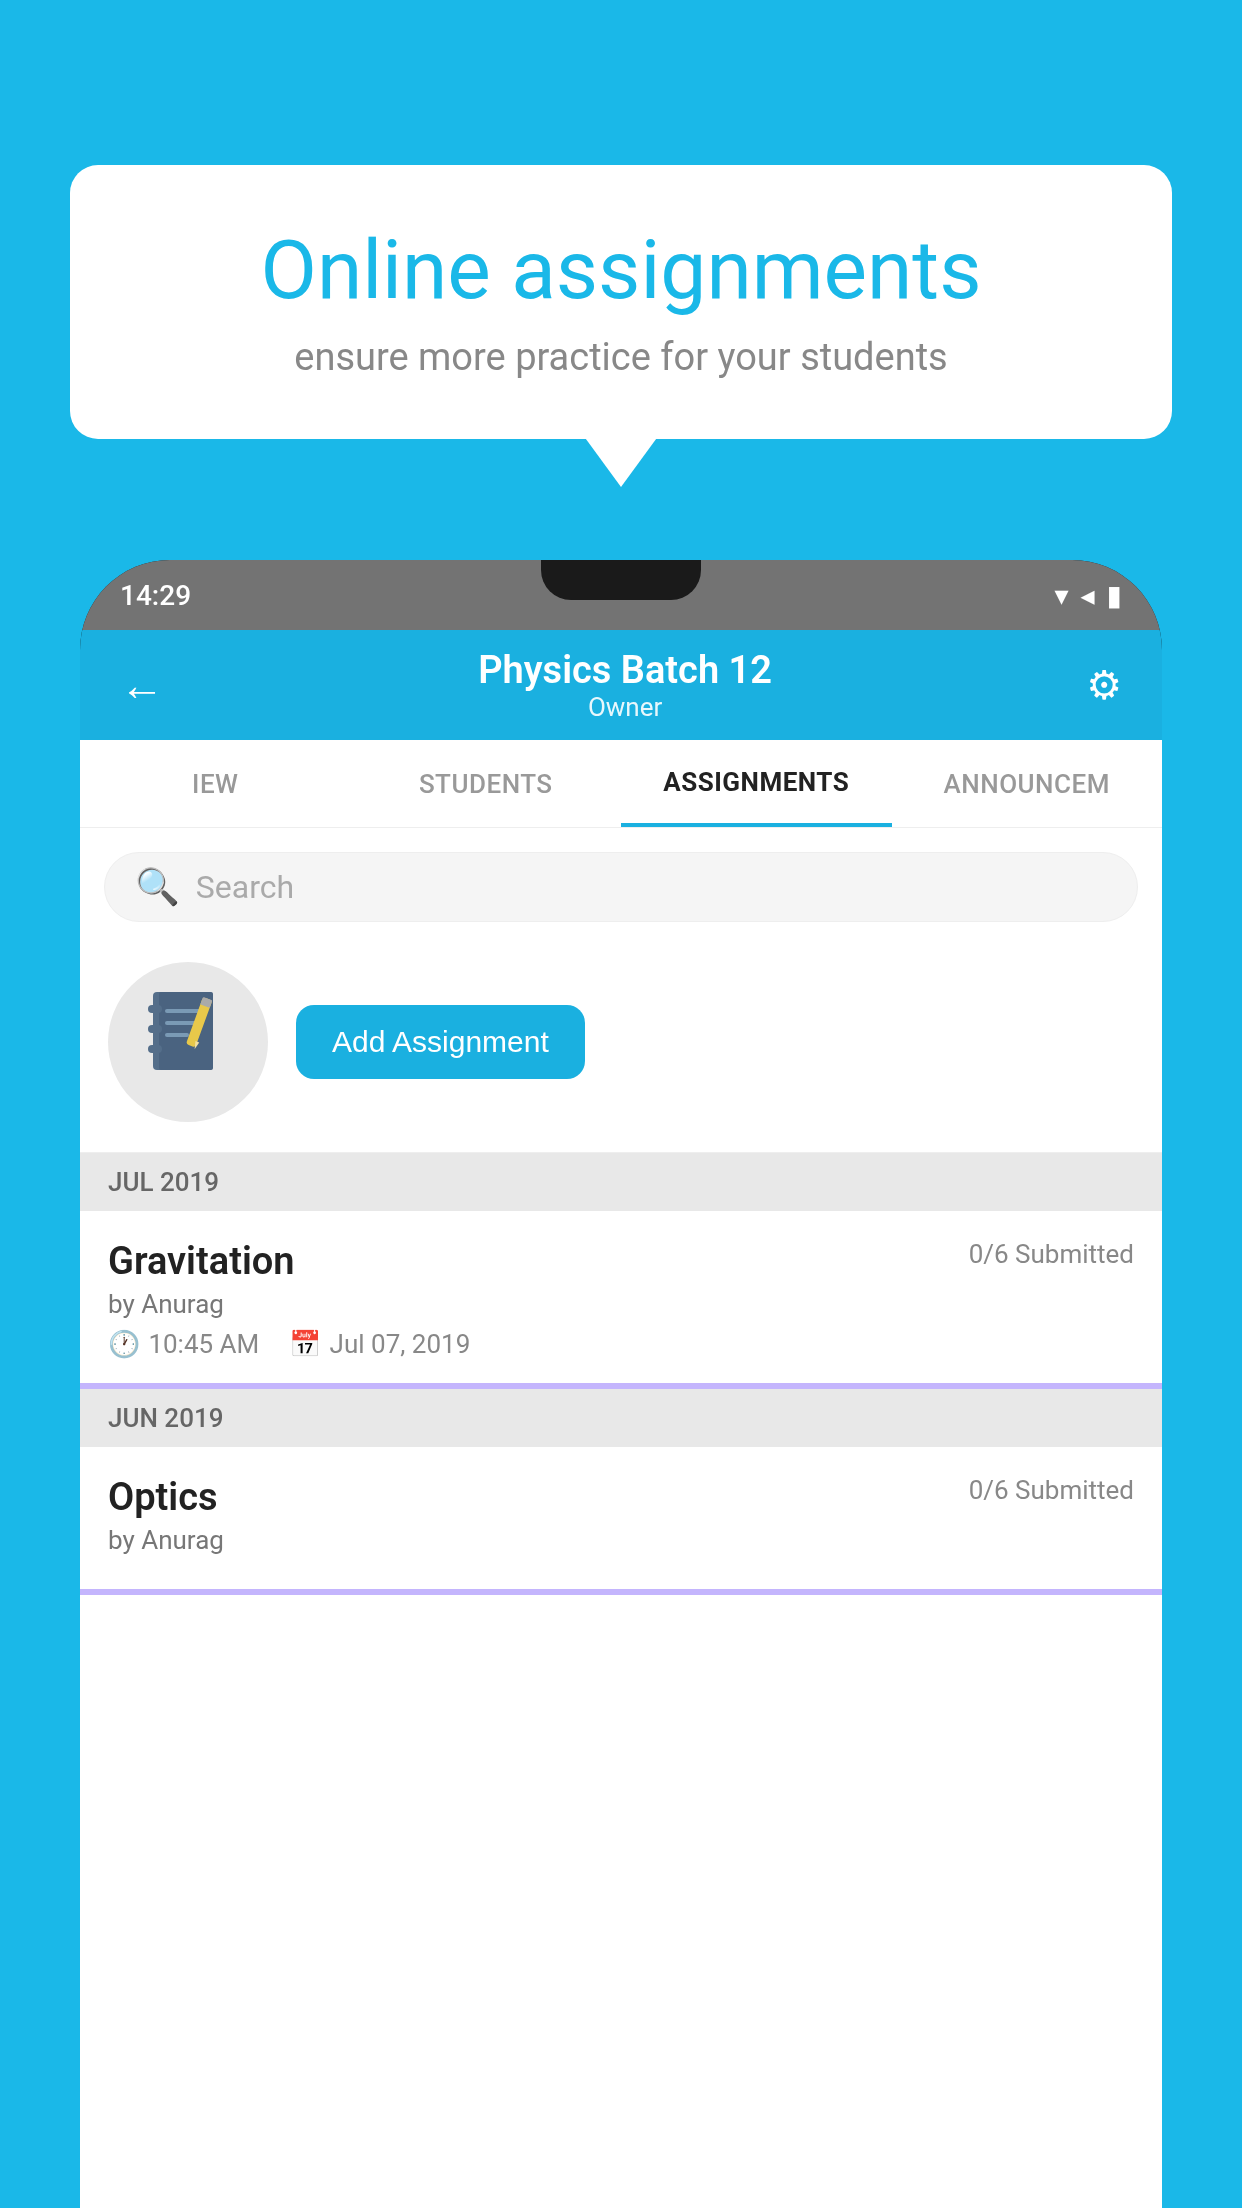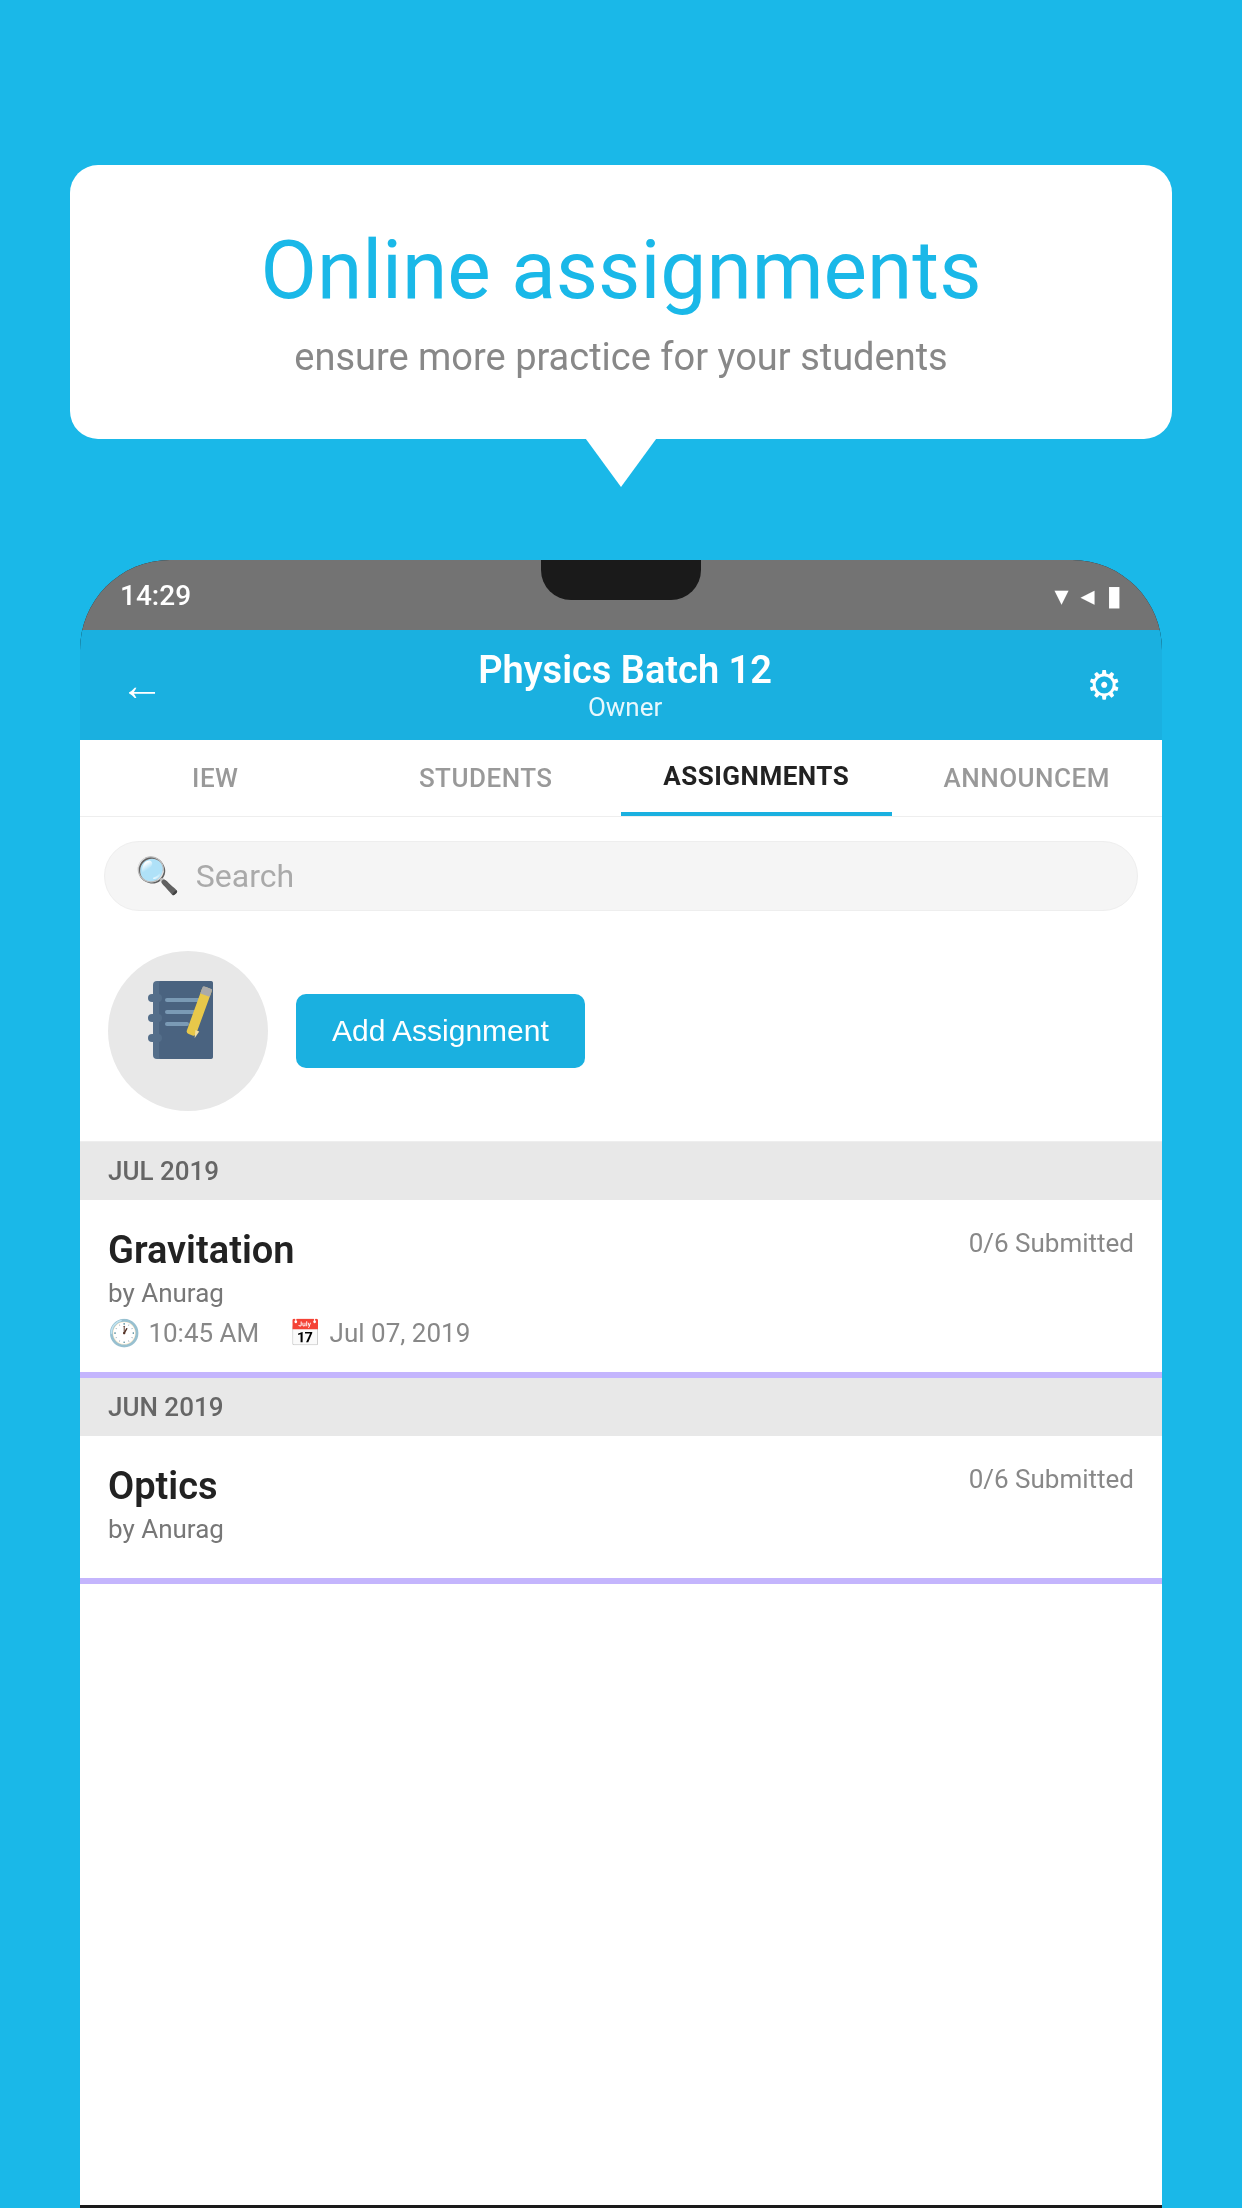--- a/index.html
+++ b/index.html
@@ -138,21 +138,21 @@
       color: white;
       font-size: 40px;
       cursor: pointer;
     }
 
     
     .tabs-bar {
       background: white;
       display: flex;
       border-bottom: 1px solid #eee;
-      height: 77px;
+      height: 88px;
       align-items: center;
       overflow: hidden;
     }
 
     .tab-item {
       flex: 1;
       text-align: center;
       font-size: 26px;
       font-weight: 500;
       color: #999;
@@ -232,21 +232,21 @@
       font-size: 28px;
       color: #555;
       line-height: 1.5;
       margin-bottom: 22px;
     }
 
     .add-assignment-btn {
       background: #1ab0e0;
       color: white;
       border: none;
-      border-radius: 10px;
+      border-radius: 18px;
       padding: 20px 36px;
       font-size: 30px;
       font-weight: 500;
       cursor: pointer;
     }
 
     
     .section-header {
       background: #e8e8e8;
       padding: 14px 28px;

